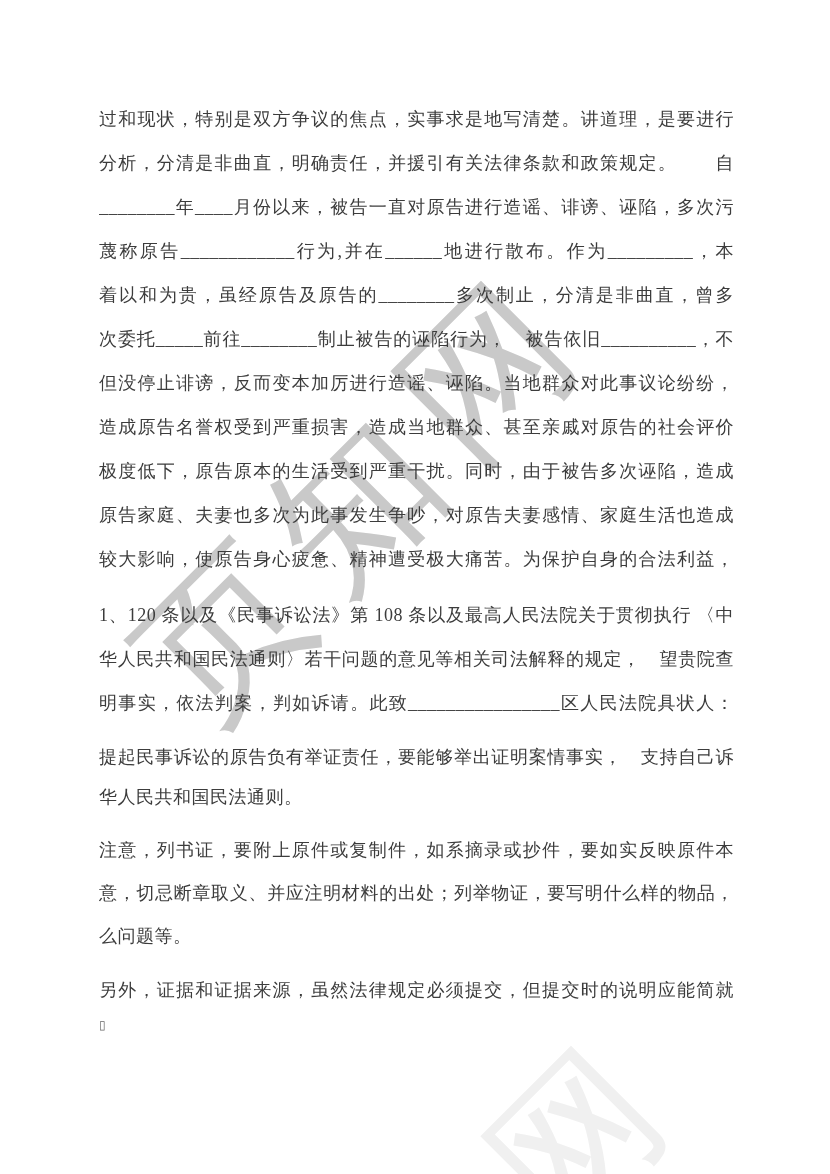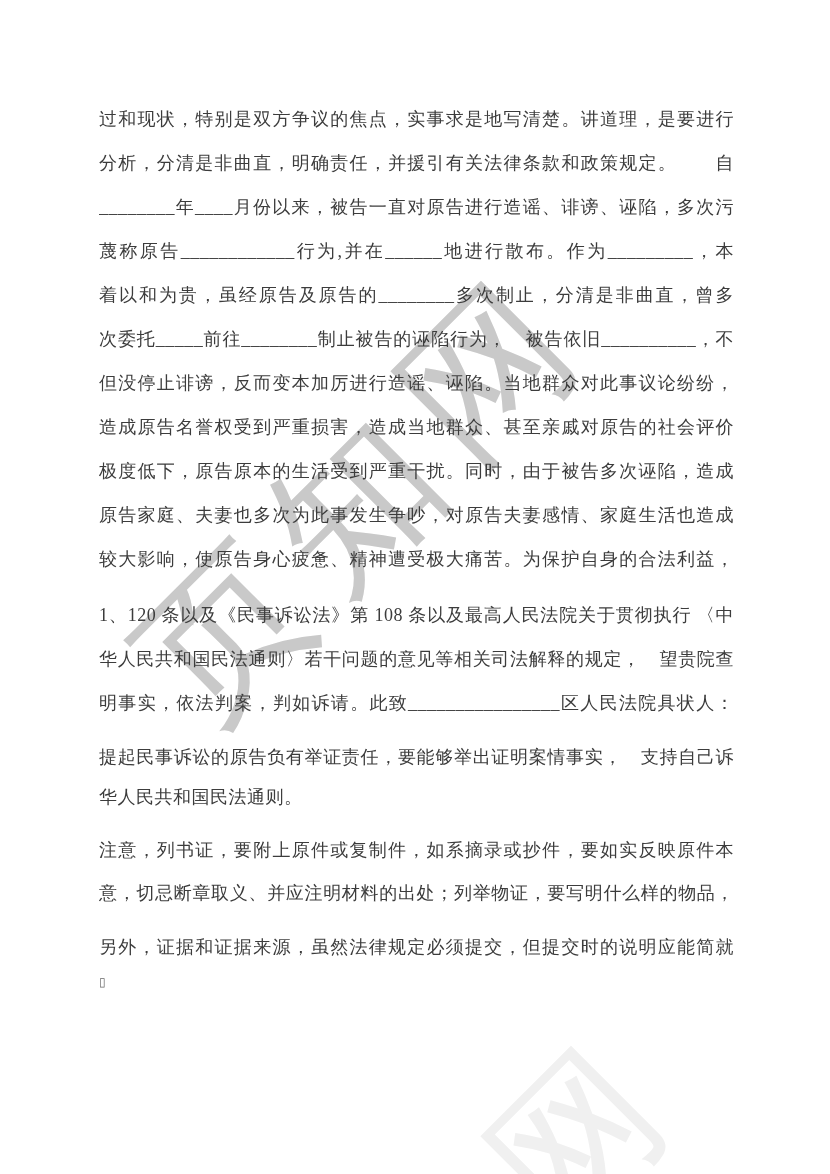--- a/index.html
+++ b/index.html
@@ -93,19 +93,20 @@
         <div class="line fill">华人民共和国民法通则〉若干问题的意见等相关司法解释的规定，　望贵院查</div>
         <div class="line fill">明事实，依法判案，判如诉请。此致________________区人民法院具状人：</div>
       </div>
       <div class="para">
         <div class="line fill">提起民事诉讼的原告负有举证责任，要能够举出证明案情事实，　支持自己诉</div>
         <div class="line">华人民共和国民法通则。</div>
       </div>
       <div class="para">
         <div class="line fill">注意，列书证，要附上原件或复制件，如系摘录或抄件，要如实反映原件本</div>
         <div class="line fill">意，切忌断章取义、并应注明材料的出处；列举物证，要写明什么样的物品，</div>
+        <div class="line">么问题等。</div>
       </div>
       <div class="para">
         <div class="line fill">另外，证据和证据来源，虽然法律规定必须提交，但提交时的说明应能简就</div>
         <div class="line">▯</div>
       </div>
     </div>
 </div>
 
 </body></html>

